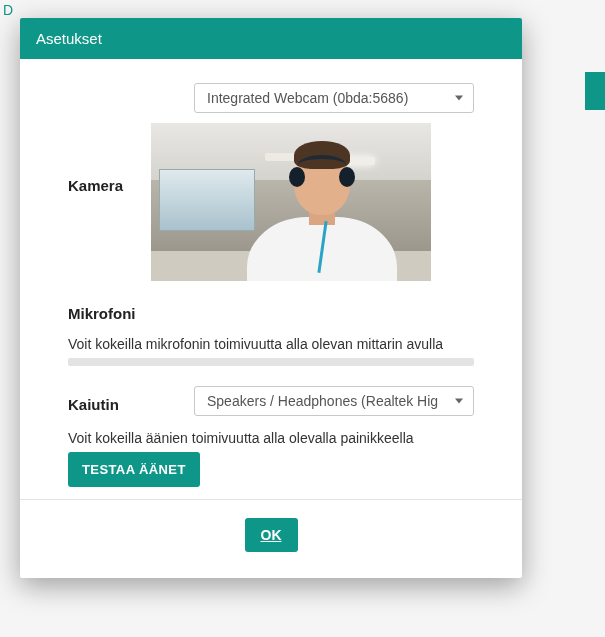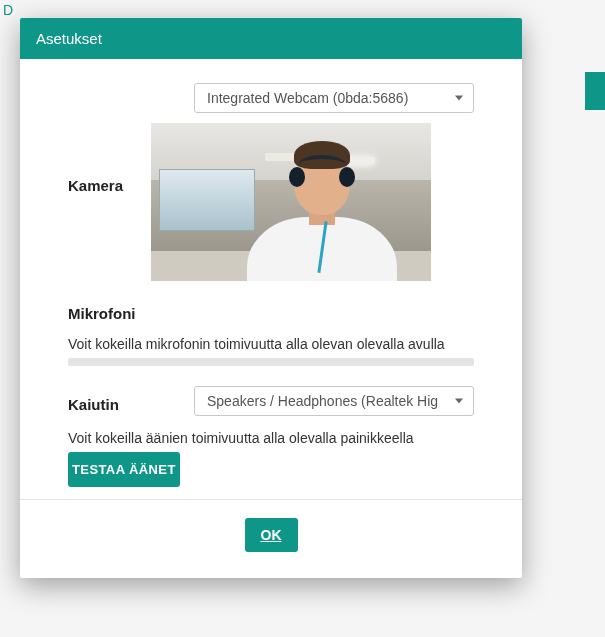--- a/index.html
+++ b/index.html
@@ -119,21 +119,21 @@
       height: 8px;
       background: #e3e3e3;
       border-radius: 2px;
       margin-bottom: 20px;
     }
     .btn-teal {
       display: inline-block;
       background: #0e9688;
       color: #fff;
       border: none;
-      padding: 10px 4px;
+      padding: 10px 14px;
       font-size: 13px;
       font-weight: bold;
       letter-spacing: 0.4px;
       border-radius: 3px;
       cursor: pointer;
     }
     .modal-footer {
       border-top: 1px solid #e4e4e4;
       padding: 18px 0 26px 0;
       text-align: center;
@@ -196,21 +196,21 @@
           <div class="lanyard"></div>
         </div>
       </div>
     </div>
 
     
     <div class="row" style="margin-top:18px;">
       <div class="label-col">Mikrofoni</div>
     </div>
 
-    <div class="info-text">Voit kokeilla mikrofonin toimivuutta alla olevan olevalla avulla</div>
+    <div class="info-text">Voit kokeilla mikrofonin toimivuutta alla olevan mittarin avulla</div>
     <div class="meter"></div>
 
     
     <div class="row">
       <div class="label-col">Kaiutin</div>
       <div class="control-col">
         <div class="select">
           <span>Speakers / Headphones (Realtek Hig</span>
           <span class="select-caret"></span>
         </div>

